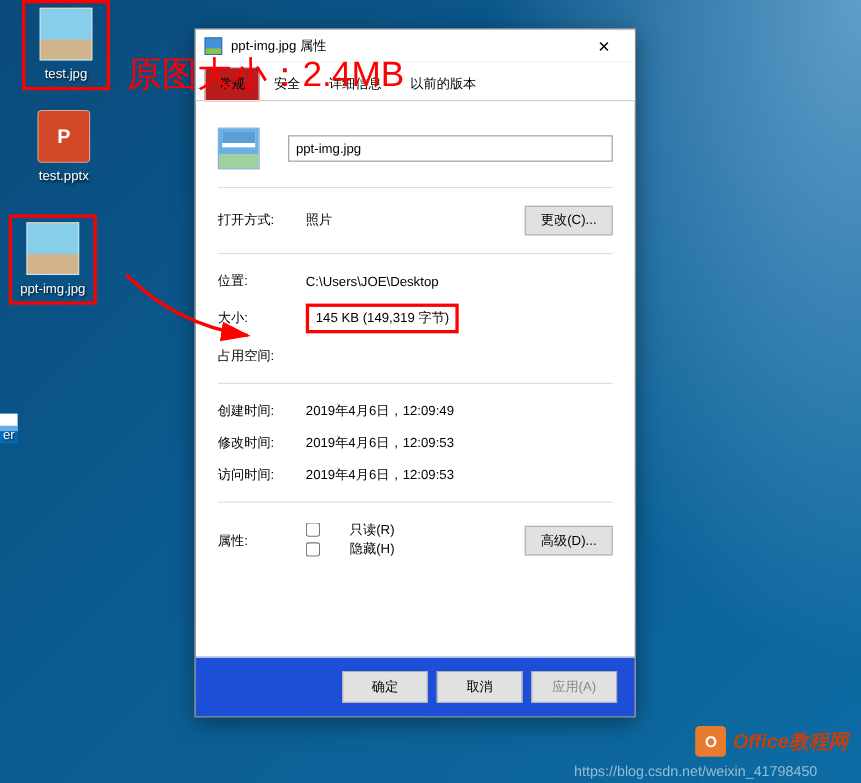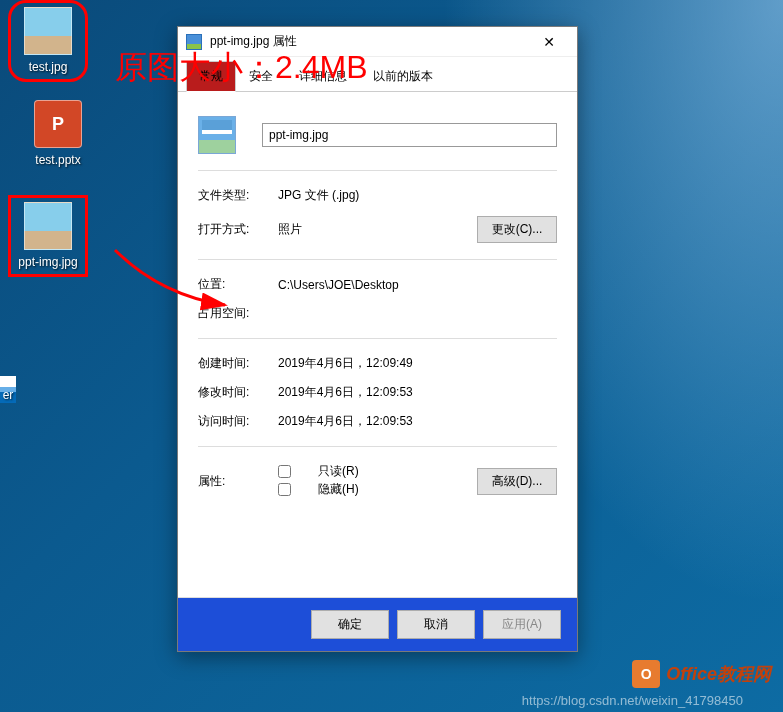--- a/index.html
+++ b/index.html
@@ -37,21 +37,21 @@
     display: flex; align-items: center; justify-content: center;
   }
   .desktop-icon .thumb.img { background: linear-gradient(#87ceeb 60%, #d2b48c 60%); }
   .desktop-icon .thumb.ppt { background: #d24726; color:#fff; font-weight:bold; font-size:18px; border-radius:4px;}
   .desktop-icon .lbl {
     font-size: 12px;
     text-shadow: 1px 1px 2px rgba(0,0,0,0.8);
     padding: 1px 2px;
   }
   .sel-red { border: 3px solid #ff0000; padding: 4px; }
-  .icon1 { left: 8px; top: 0px; border-radius: 18px; }
+  .icon1 { left: 20px; top: 0px; }
   .icon2 { left: 18px; top: 100px; }
   .icon3 { left: 8px; top: 195px; }
   .icon4 { left: 0px; top: 376px; width:20px; }
   .icon5 { left: 0px; top: 387px; width:16px; }
 
   
   .anno-text {
     position: absolute;
     left: 115px; top: 46px;
     color: #ff0000;
@@ -250,34 +250,34 @@
 
   <div class="content">
     <div class="row">
       <div class="big-icon"></div>
       <div class="filename-box">ppt-img.jpg</div>
     </div>
 
     <div class="hr"></div>
 
     <div class="row">
-      <div class="k">文件类型:</div>
-      <div class="v">JPG 文件 (.jpg)</div>
-    </div>
-    <div class="row">
       <div class="k">打开方式:</div>
       <div class="v">照片</div>
       <div class="btn">更改(C)...</div>
     </div>
 
     <div class="hr"></div>
 
     <div class="row">
       <div class="k">位置:</div>
       <div class="v">C:\Users\JOE\Desktop</div>
+    </div>
+    <div class="row">
+      <div class="k">大小:</div>
+      <div class="v"><span class="size-hl">145 KB (149,319 字节)</span></div>
     </div>
     <div class="row">
       <div class="k">占用空间:</div>
     </div>
 
     <div class="hr"></div>
 
     <div class="row">
       <div class="k">创建时间:</div>
       <div class="v">2019年4月6日，12:09:49</div>

